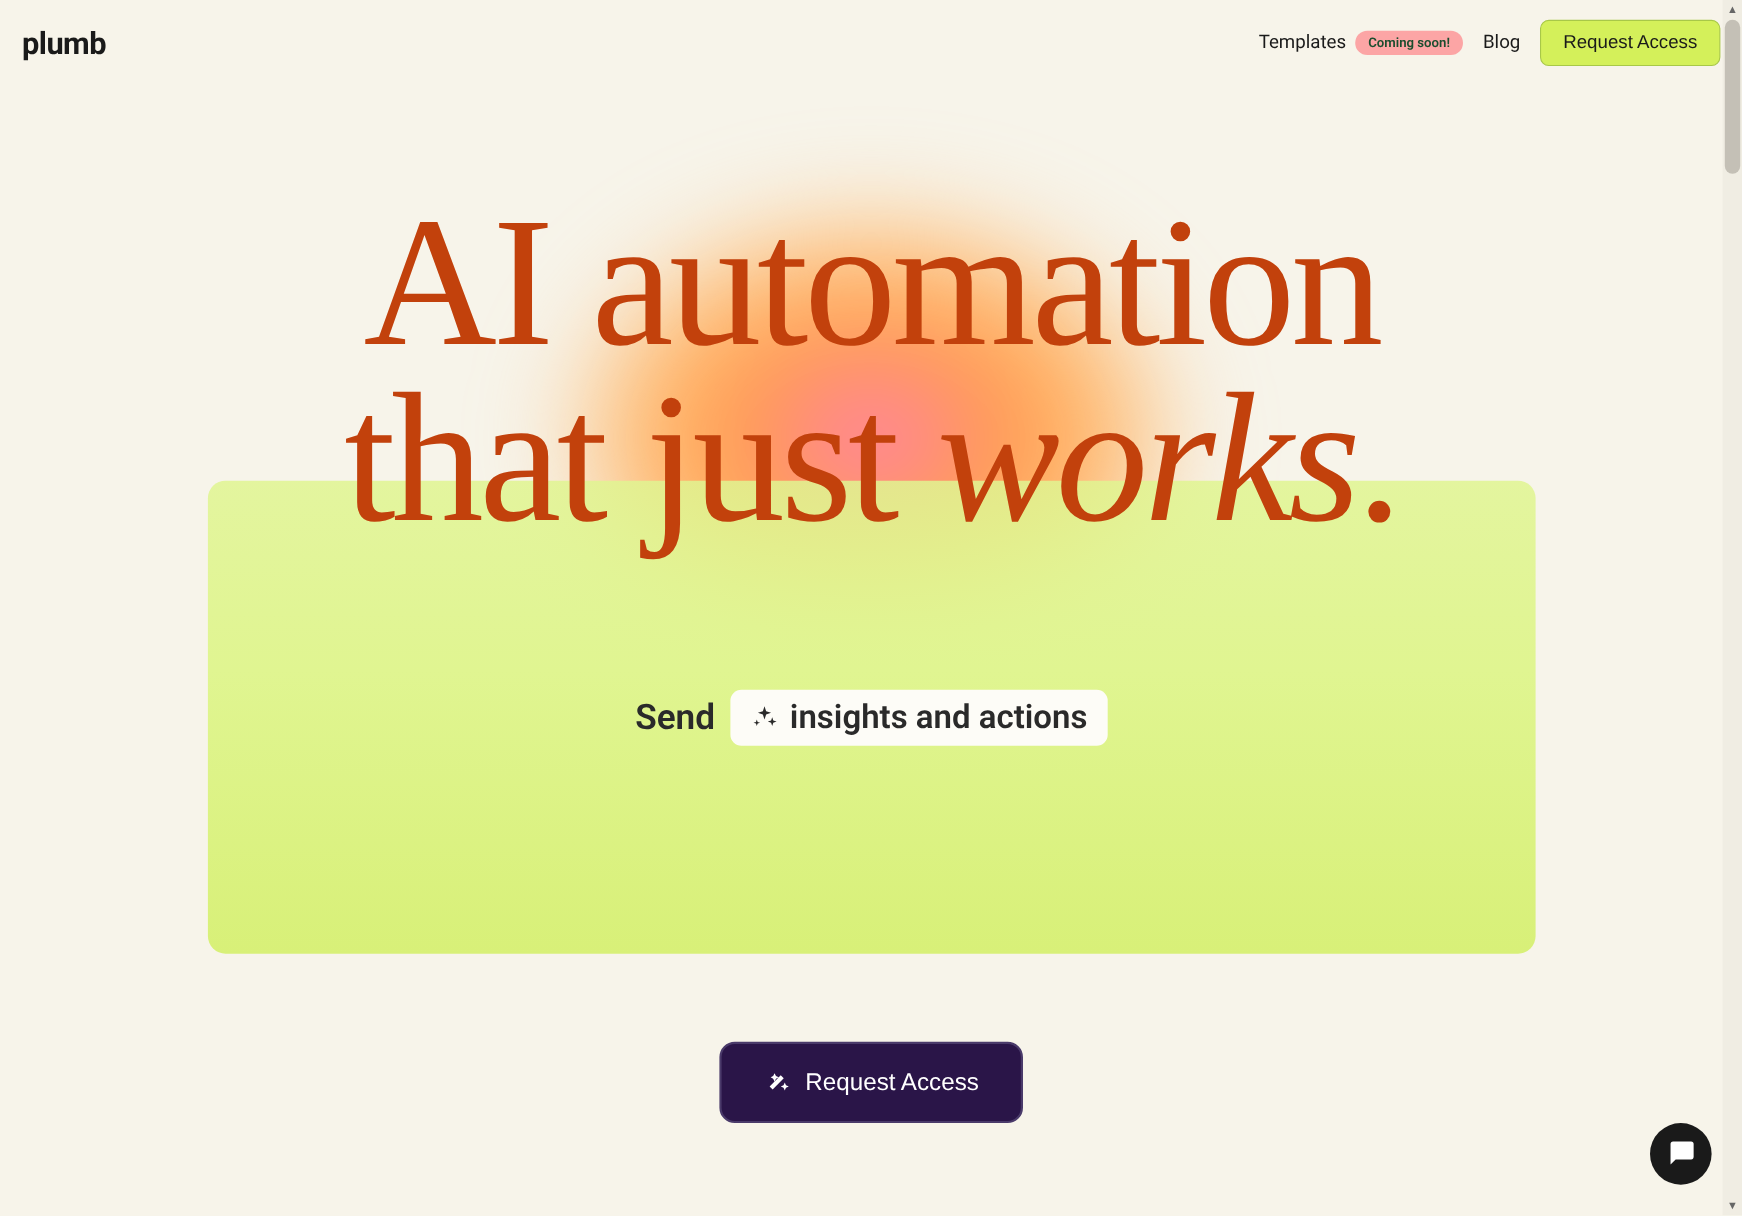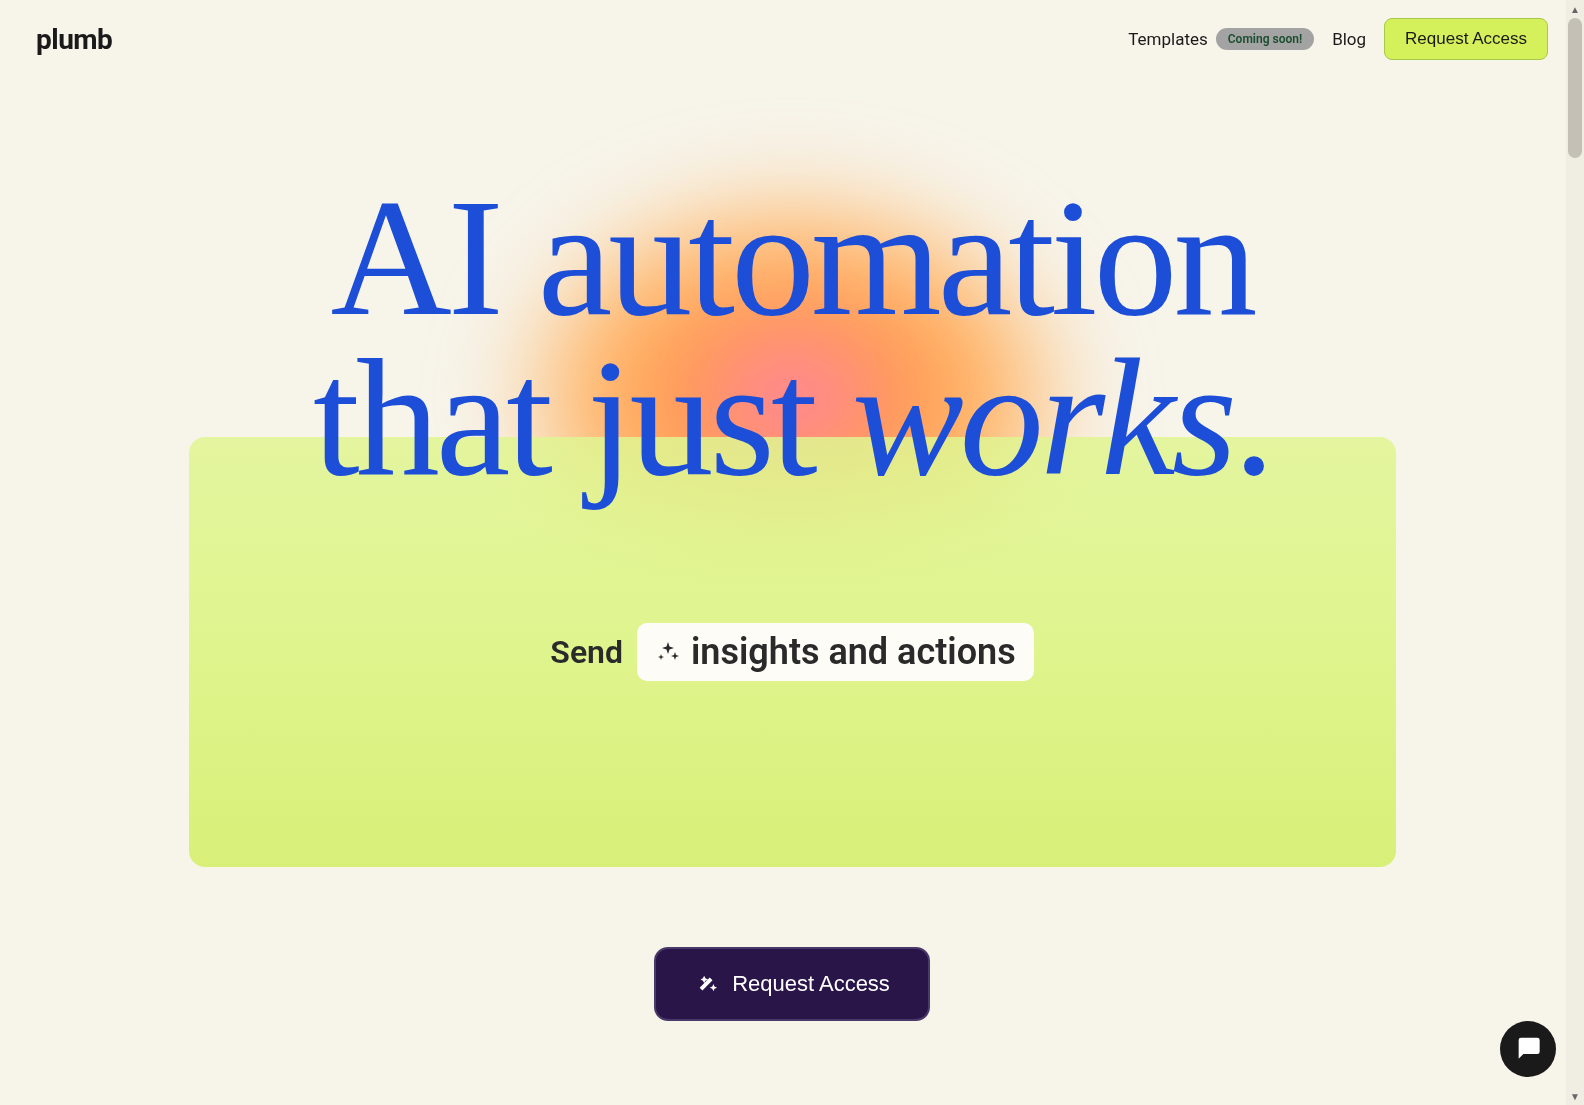--- a/index.html
+++ b/index.html
@@ -15,21 +15,21 @@
       height: 1105px;
       overflow: hidden;
       position: relative;
     }
     
     
     .header {
       display: flex;
       align-items: center;
       justify-content: space-between;
-      padding: 18px 36px;
+      padding: 18px 20px;
       position: relative;
       z-index: 10;
     }
     
     .logo {
       font-size: 28px;
       font-weight: 700;
       color: #1a1a1a;
       letter-spacing: -0.5px;
       display: flex;
@@ -46,21 +46,21 @@
     .nav-link {
       font-size: 17px;
       color: #1a1a1a;
       text-decoration: none;
       display: flex;
       align-items: center;
       gap: 8px;
     }
     
     .badge {
-      background: #a3a3a3;
+      background: #fca5a5;
       color: #1a4d2e;
       font-size: 12px;
       font-weight: 600;
       padding: 4px 12px;
       border-radius: 12px;
     }
     
     .request-access-btn {
       background: #d4f05a;
       border: 1px solid #a8c848;
@@ -93,21 +93,21 @@
       z-index: 1;
     }
     
     .headline {
       position: relative;
       z-index: 3;
       text-align: center;
       font-family: Georgia, 'Times New Roman', serif;
       font-size: 168px;
       line-height: 0.95;
-      color: #1d4ed8;
+      color: #c2410c;
       font-weight: 400;
       letter-spacing: -4px;
     }
     
     .headline em {
       font-style: italic;
       margin-top: 16px;
     }
     
     .card {
@@ -134,21 +134,21 @@
       color: #2a2a2a;
     }
     
     .chip {
       background: #fdfcf7;
       border-radius: 10px;
       padding: 8px 18px;
       display: flex;
       align-items: center;
       gap: 10px;
-      font-size: 36px;
+      font-size: 30px;
       font-weight: 600;
       color: #2a2a2a;
     }
     
     .chip-icon {
       display: inline-flex;
       width: 26px;
       height: 26px;
       align-items: center;
       justify-content: center;

